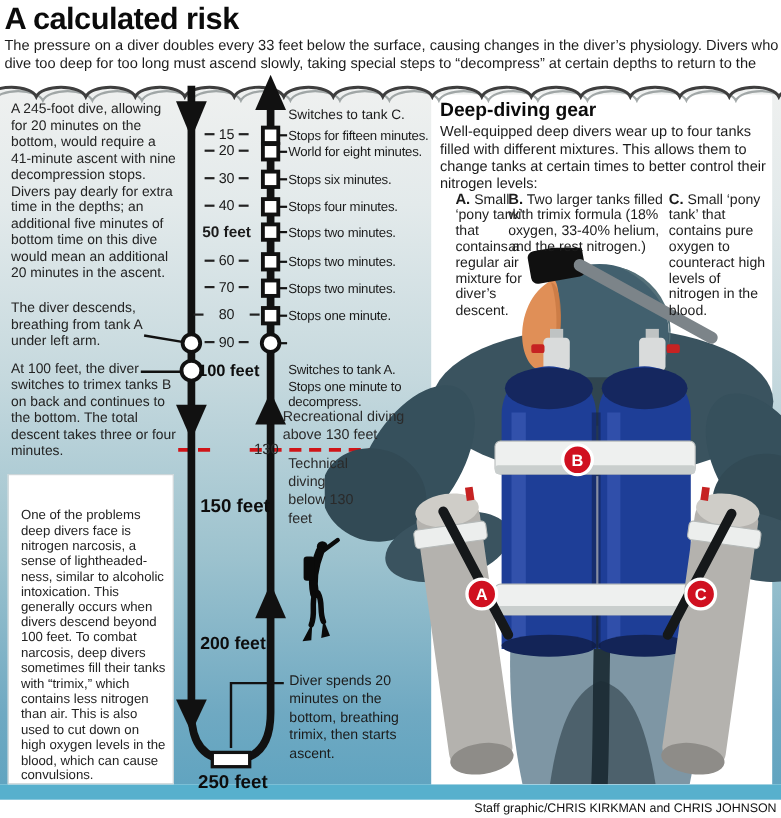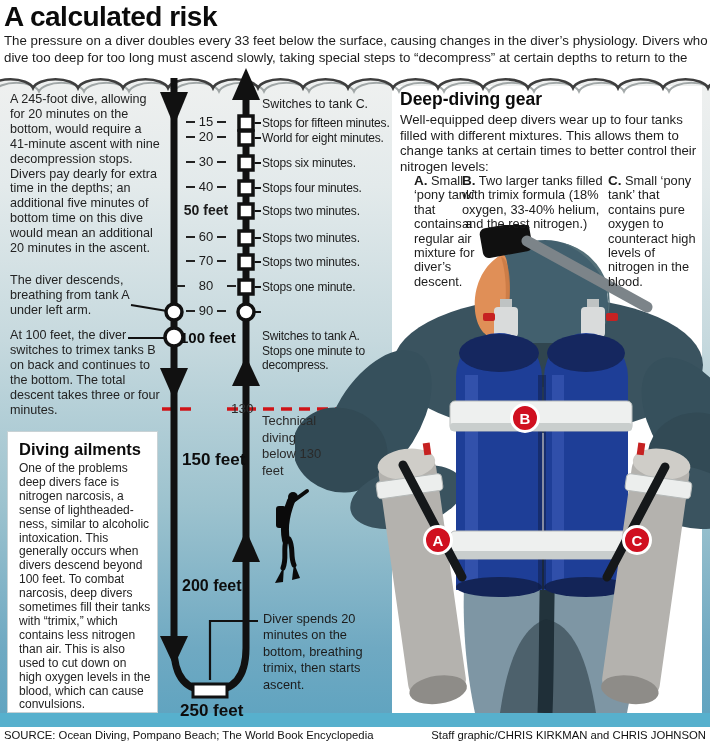--- a/index.html
+++ b/index.html
@@ -200,21 +200,20 @@
           <text x="342" y="320.5" text-anchor="middle" font-family="&quot;Liberation Sans&quot;, sans-serif" font-size="15" font-weight="bold" fill="#fff">C</text>
         </g>
     </svg>
   </div>
 
   <div class="abs lpara" style="top:92px;">A 245-foot dive, allowing for 20 minutes on the bottom, would require a 41-minute ascent with nine decompression stops. Divers pay dearly for extra time in the depths; an additional five minutes of bottom time on this dive would mean an additional 20 minutes in the ascent.</div>
   <div class="abs lpara" style="top:273px;">The diver descends, breathing from tank A under left arm.</div>
   <div class="abs lpara" style="top:328px;">At 100 feet, the diver switches to trimex tanks B on back and continues to the bottom. The total descent takes three or four minutes.</div>
 
   <div class="abs ail-box"></div>
-  <div class="abs ail-title">Diving ailments</div>
   <div class="abs ail-body">One of the problems deep divers face is nitrogen narcosis, a sense of lightheaded-ness, similar to alcoholic intoxication. This generally occurs when divers descend beyond 100 feet. To combat narcosis, deep divers sometimes fill their tanks with “trimix,” which contains less nitrogen than air. This is also used to cut down on high oxygen levels in the blood, which can cause convulsions.</div>
 
   <div class="abs lbl-switch-c">Switches to tank C.</div>
   <div id="scale-rows">
       <div class="abs depth-row" style="top: 114px;">
         <span class="tick"></span>
         <span>15</span>
         <span class="tick"></span>
       </div>
       <div class="abs stop-label" style="top: 123px;">Stops for fifteen minutes.</div>
@@ -259,30 +258,30 @@
       </div>
       <div class="abs stop-label" style="top: 287px;">Stops one minute.</div>
       <div class="abs depth-row" style="top: 303px;">
         <span class="tick"></span>
         <span>90</span>
         <span class="tick"></span>
       </div>
       <div class="abs stop-label wrap" style="top: 305px; margin-top: 24px;">Switches to tank A. Stops one minute to decompress.</div>
     </div>
   <div class="abs lbl-100">100 feet</div>
+  <div class="abs lbl-recreational">Recreational diving above 130 feet</div>
   <div class="abs lbl-130">130</div>
   <div class="abs lbl-technical">Technical diving below 130 feet</div>
   <div class="abs lbl-150">150 feet</div>
   <div class="abs lbl-200">200 feet</div>
   <div class="abs lbl-250">250 feet</div>
   <div class="abs lbl-bottom-note">Diver spends 20 minutes on the bottom, breathing trimix, then starts ascent.</div>
 
   <div class="abs gear-title">Deep-diving gear</div>
   <div class="abs gear-intro">Well-equipped deep divers wear up to four tanks filled with different mixtures. This allows them to change tanks at certain times to better control their nitrogen levels:</div>
   <div id="tank-cols">
       <div class="tank-col c0"><b>A.</b><span> Small ‘pony tank’ that contains a regular air mixture for diver’s descent.</span></div>
       <div class="tank-col c1"><b>B.</b><span> Two larger tanks filled with trimix formula (18% oxygen, 33-40% helium, and the rest nitrogen.)</span></div>
       <div class="tank-col c2"><b>C.</b><span> Small ‘pony tank’ that contains pure oxygen to counteract high levels of nitrogen in the blood.</span></div>
     </div>
 
-  <div class="abs footer-src">SOURCE: Ocean Diving, Pompano Beach; The World Book Encyclopedia</div>
   <div class="abs footer-credit">Staff graphic/CHRIS KIRKMAN and CHRIS JOHNSON</div>
 </div>
 
 </body></html>

